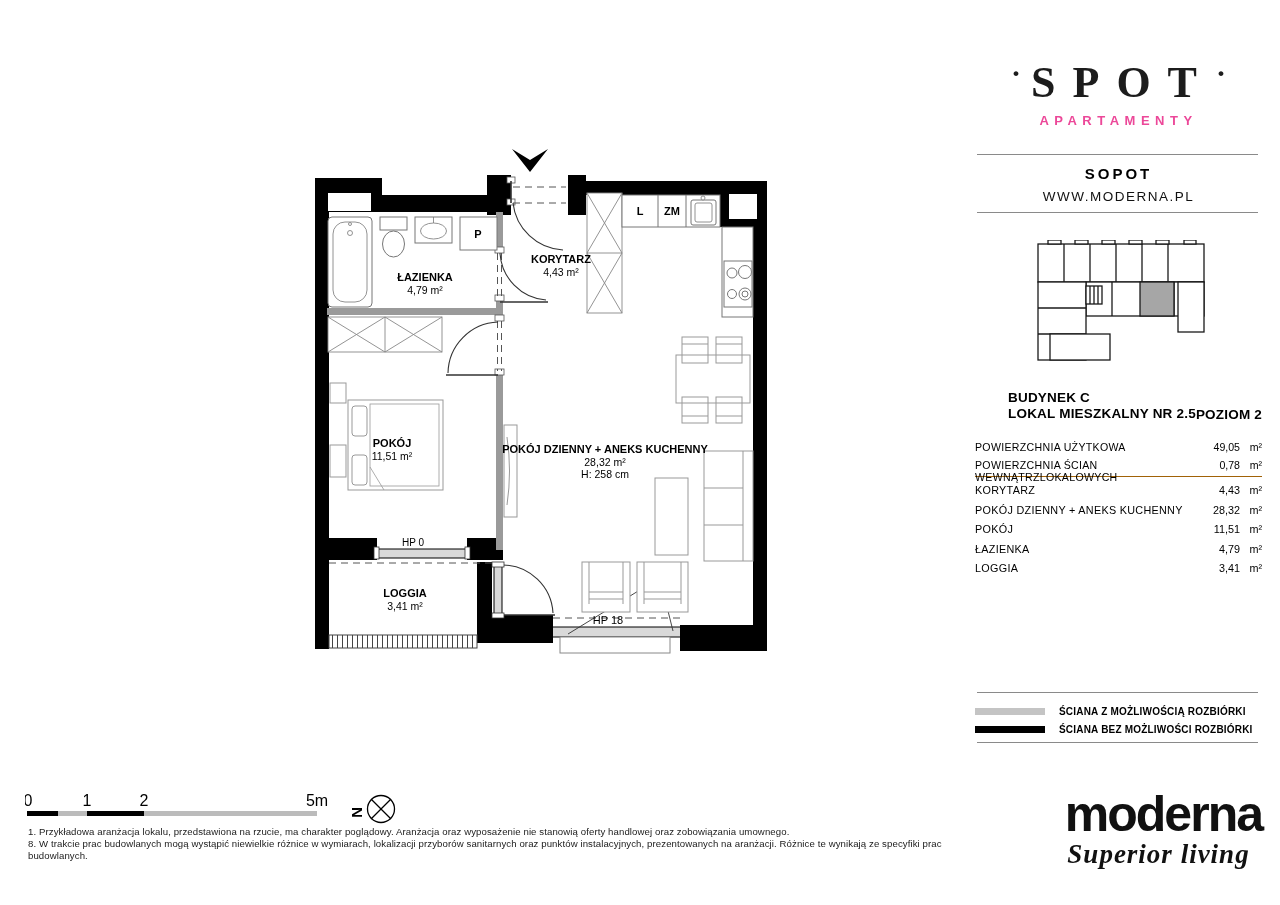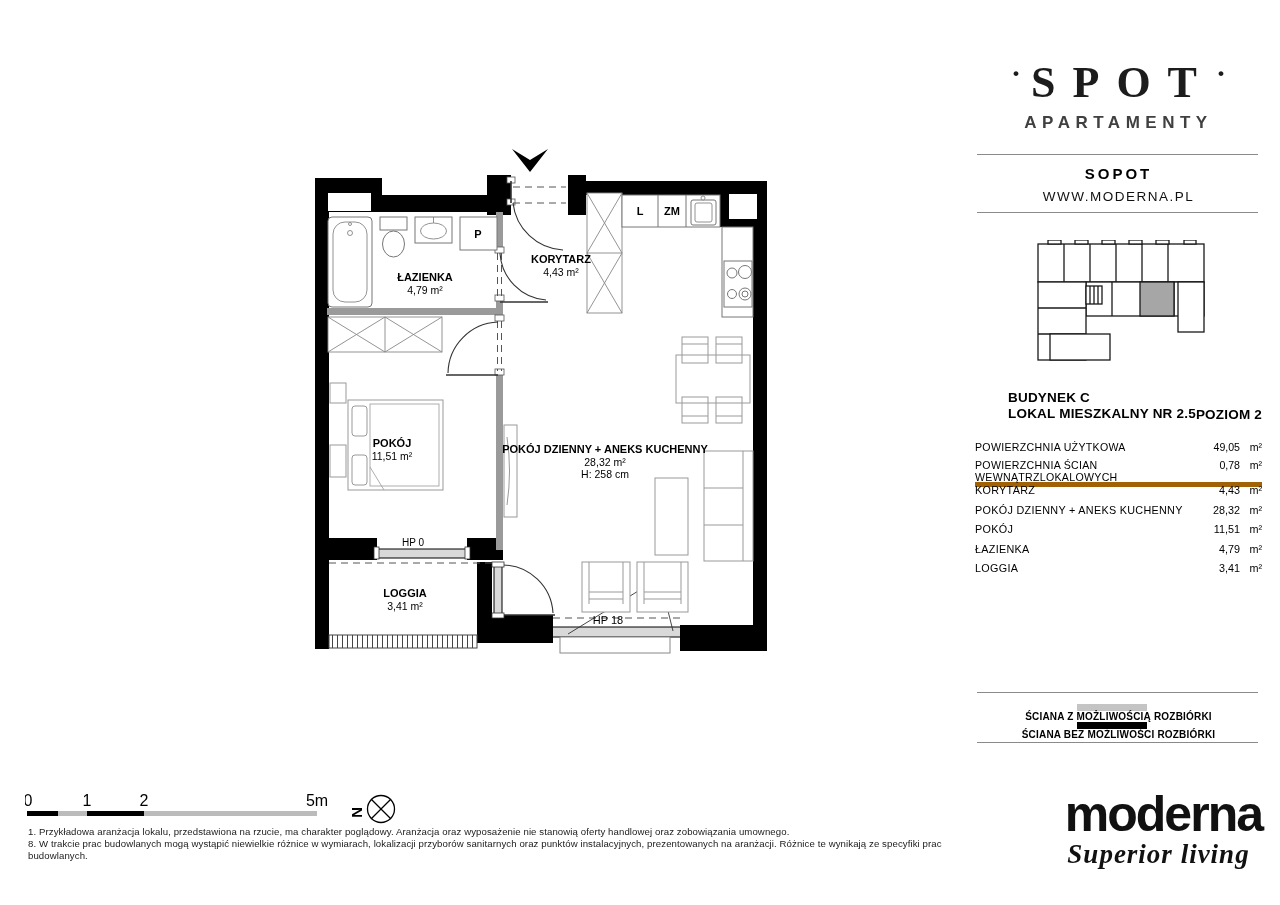--- a/index.html
+++ b/index.html
@@ -9,41 +9,41 @@
   .plan-wrap{position:absolute;left:310px;top:145px;width:460px;height:512px;}
   .scale-wrap{position:absolute;left:25px;top:783px;width:380px;height:46px;}
   .footnotes{position:absolute;left:28px;top:826px;width:930px;font-size:9.6px;
              line-height:11.8px;color:#1a1a1a;letter-spacing:.1px;}
   .sidebar{position:absolute;left:975px;top:0;width:287px;height:905px;}
   .sidebar .abs{position:absolute;left:0;width:100%;}
   .spot-logo{top:56px;text-align:center;font-family:"Liberation Serif",serif;
              font-weight:600;font-size:44px;color:#1c1c1c;white-space:nowrap;}
   .spot-logo .dot{font-size:30px;vertical-align:14px;padding:0 2px;}
   .spot-logo .nm{letter-spacing:17px;margin-left:8px;}
-  .spot-sub{top:113px;text-align:center;font-size:17px;font-weight:700;
-            letter-spacing:5.5px;color:#404040;}
+  .spot-sub{top:113px;text-align:center;font-size:13px;font-weight:700;
+            letter-spacing:5.5px;color:#ec4899;}
   .rule{position:absolute;left:2px;right:4px;border-top:1px solid #8a8a8a;}
   .r1{top:154px;} .r2{top:212px;} .r3{top:692px;} .r4{top:742px;}
   .city{top:165px;text-align:center;font-size:15px;font-weight:700;letter-spacing:3px;}
   .website{top:189px;text-align:center;font-size:13.5px;letter-spacing:1.5px;color:#111;}
   .minimap{top:240px;left:53px;width:180px;height:122px;position:absolute;}
   .unit-header{top:390px;left:2px;right:4px;width:auto;display:flex;
                justify-content:flex-end;align-items:flex-end;}
   .uh-left{font-size:13.5px;font-weight:700;line-height:16px;letter-spacing:.2px;}
   .uh-right{font-size:13.5px;font-weight:700;letter-spacing:.2px;}
   .tbl{left:2px;right:4px;width:auto;}
   .t-sum{top:441px;} .t-rooms{top:484px;}
   .trow{display:flex;align-items:baseline;}
   .t-sum .trow{height:17.5px;font-size:10.6px;}
   .t-rooms .trow{height:19.5px;font-size:10.8px;}
   .trow .lb{flex:1;letter-spacing:.3px;}
   .trow .val{width:42px;text-align:right;}
   .trow .un{width:22px;text-align:right;}
-  .t-sum{border-bottom:5px solid #a16207;padding-bottom:6px;}
-  .legend-row{left:2px;right:4px;width:auto;display:flex;align-items:center;height:14px;flex-direction:column;}
+  .t-sum{border-bottom:1px solid #a16207;padding-bottom:0;}
+  .legend-row{left:2px;right:4px;width:auto;display:flex;align-items:center;height:14px;}
   .lg1{top:704px;} .lg2{top:722px;}
   .sw{width:70px;height:7px;margin-right:14px;flex:none;}
   .sw-gray{background:#c4c4c4;} .sw-black{background:#000;}
   .legend-row .lb{font-size:10px;font-weight:700;letter-spacing:.2px;}
   .moderna{top:785px;text-align:right;font-size:50px;font-weight:800;
            letter-spacing:-2px;color:#111;}
   .tagline{top:839px;text-align:center;padding-left:40px;
            font-family:"Liberation Serif",serif;font-style:italic;font-size:27px;
            font-weight:700;color:#111;letter-spacing:1px;}
 </style>

